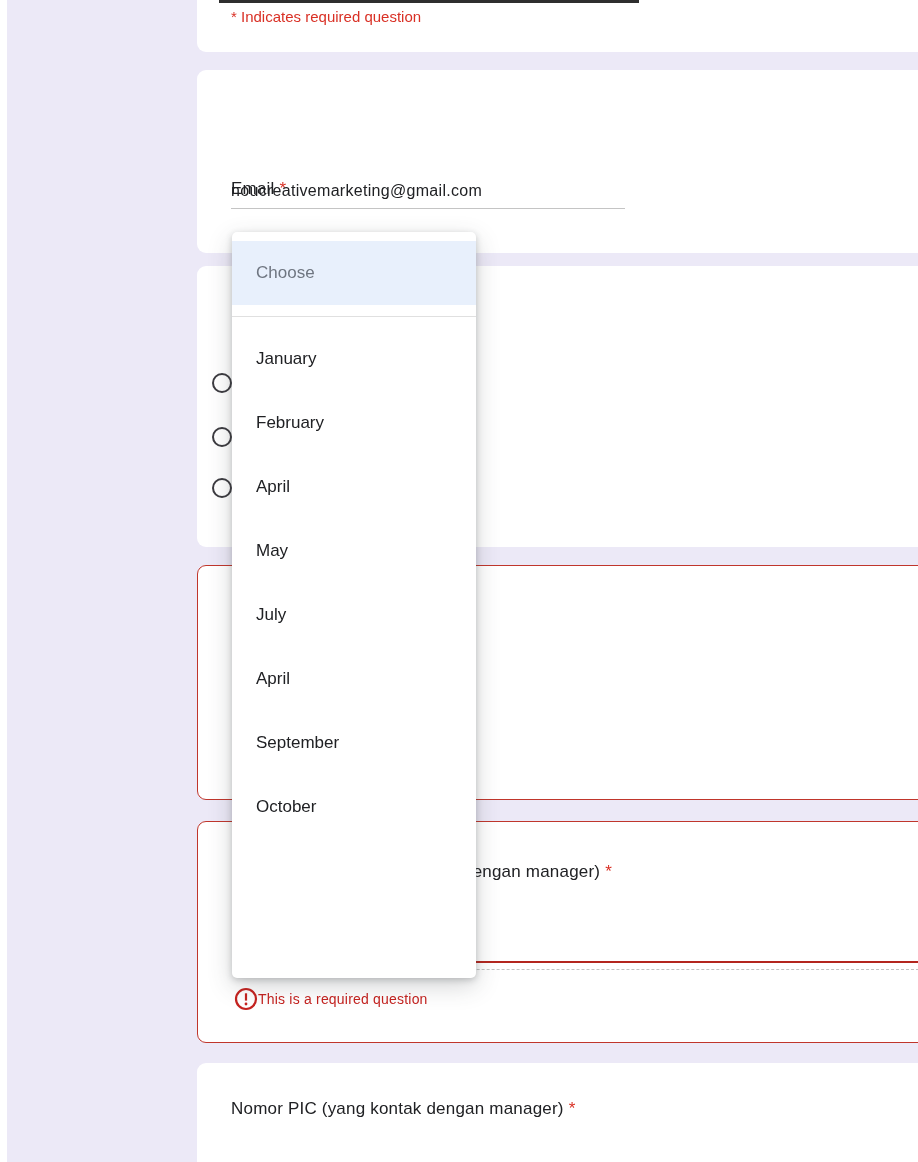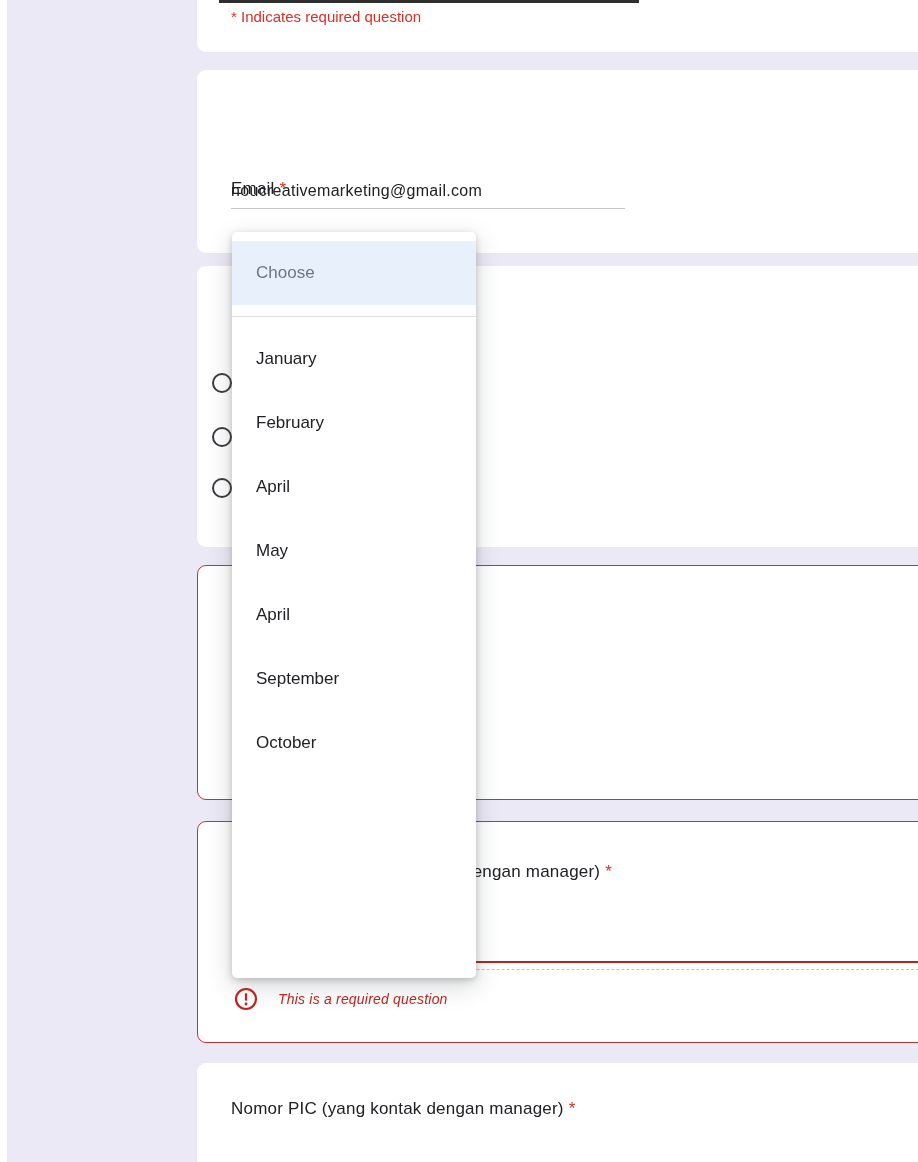--- a/index.html
+++ b/index.html
@@ -56,22 +56,20 @@
   }
   .dashed-underline {
     position: absolute;
     height: 0;
     border-top: 1px dashed #C2C2C2;
   }
   .error-row {
     position: absolute;
     display: flex;
     align-items: center;
-    gap: 20px;
-    font-style: italic;
   }
   .error-row .msg {
     font-size: 14px;
     letter-spacing: 0.2px;
     color: #C5221F;
     white-space: nowrap;
   }
   .radio {
     position: absolute;
     width: 20px;
@@ -171,18 +169,19 @@
     <div class="q-title" style="left:34px; top:36px;text-align:center;"><span>Nomor PIC (yang kontak dengan manager)</span><span class="req-star">*</span></div>
   </div>
 
   <div id="month-menu">
     <div class="menu-item placeholder">Choose</div>
     <div class="menu-divider"></div>
     <div class="menu-item">January</div>
     <div class="menu-item">February</div>
     <div class="menu-item">April</div>
     <div class="menu-item">May</div>
+    <div class="menu-item">July</div>
     <div class="menu-item">April</div>
     <div class="menu-item">September</div>
     <div class="menu-item">October</div>
   </div>
 
 </div>
 
 </body></html>

